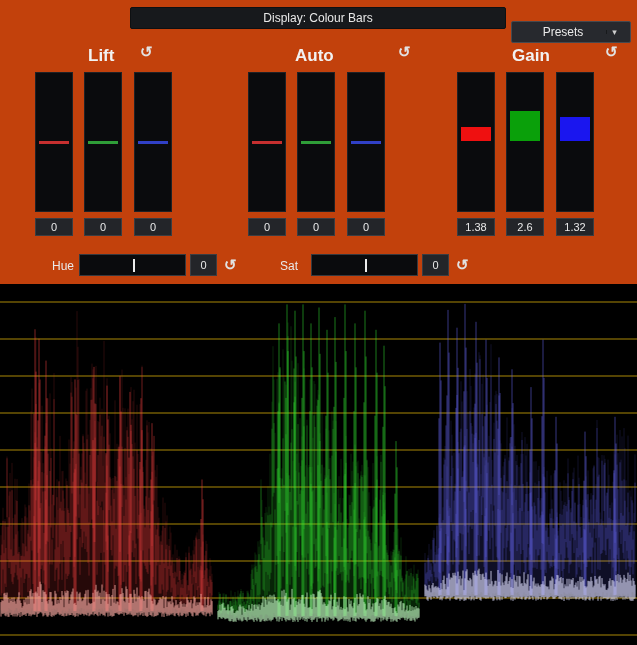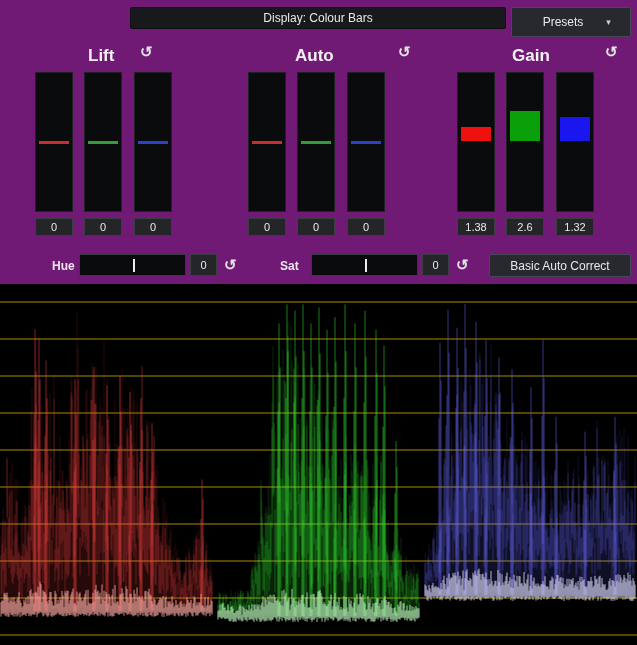--- a/index.html
+++ b/index.html
@@ -1,34 +1,34 @@
 <!DOCTYPE html>
 <html><head>
 <meta charset="utf-8">
 <style>
   *{margin:0;padding:0;box-sizing:border-box}
   html,body{width:637px;height:645px;overflow:hidden}
   body{background:#2b2d31;font-family:"Liberation Sans",sans-serif;color:#e9e9e9}
-  .panel{position:relative;width:637px;height:284px;background:#701a75}
+  .panel{position:relative;width:637px;height:284px;background:#c2410c}
   .btn{background:#27292e;border:1px solid #46494f;color:#e9e9e9;font-size:12px;
        display:flex;align-items:center;justify-content:center;border-radius:2px;cursor:pointer}
   .display-btn{position:absolute;left:130px;top:7px;width:376px;height:22px;
        background:#17191c;border:1px solid #0e1012}
-  .presets{position:absolute;left:511px;top:7px;width:120px;height:22px;padding:14px}
+  .presets{position:absolute;left:511px;top:21px;width:120px;height:22px;padding:8px}
   .presets .lbl{flex:1;display:flex;align-items:center;justify-content:center}
   .presets .arr{width:16px;height:100%;border-left:1px solid #17191b;display:flex;
        align-items:center;justify-content:center;font-size:9px;color:#cfcfcf}
   .hdr-label{position:absolute;top:46px;font-size:17px;font-weight:bold;color:#f2f2f2}
   .reset{position:absolute;font-size:15px;font-weight:bold;color:#e2e2e2;line-height:1;cursor:pointer}
   .hdr-reset{top:44px}
   .track{position:absolute;top:72px;width:38px;height:140px;background:#0a0b0d;border:1px solid #1f2125}
   .handle{position:absolute;left:3px;right:3px}
   .valbox{position:absolute;top:218px;width:38px;height:18px;background:#232529;
        border:1px solid #3a3d42;font-size:11px;display:flex;align-items:center;justify-content:center}
-  .hs-label{position:absolute;top:259px;font-size:12px;font-weight:bold}
+  .hs-label{position:absolute;top:259px;font-size:12px;font-weight:normal}
   .hs-slider{position:absolute;top:254px;width:107px;height:22px;background:#0a0b0d;border:1px solid #36393e}
   .hs-tick{position:absolute;left:50%;top:4px;width:2px;height:13px;background:#ececec}
   .hs-val{top:254px;width:27px;height:22px}
   .hs-reset{top:257px}
   .auto-btn{position:absolute;left:489px;top:254px;width:142px;height:23px}
   .scope{position:absolute;left:0;top:284px;width:637px;height:361px;background:#000}
   svg{display:block}
 </style>
 </head>
 <body>
@@ -94,21 +94,20 @@
   <div class="valbox hs-val" style="left:190px">0</div>
   <div class="reset hs-reset" style="left:224px">↺</div>
 
   <div class="hs-label" style="left:280px">Sat</div>
   <div class="hs-slider" style="left:311px">
     <div class="hs-tick"></div>
   </div>
   <div class="valbox hs-val" style="left:422px">0</div>
   <div class="reset hs-reset" style="left:456px">↺</div>
 
-  <button class="btn auto-btn">Basic Auto Correct</button>
 </div>
 
 <div class="scope">
   <svg id="scope-svg" width="637" height="361" viewBox="0 0 637 361">
       <path d="M0 18H637M0 55H637M0 92H637M0 129H637M0 166H637M0 203H637M0 240H637M0 277H637M0 314H637M0 351H637" stroke="#7d6505" stroke-width="1.5" opacity="0.9" fill="none"></path>
       <path d="M1 326.4V251.2M2 327.3V242.1M3 328.9V223.8M4 326.5V255.8M5 328.5V235.0M6 327.9V242.9M7 327.7V172.5M8 327.0V201.3M9 324.1V211.6M10 325.4V189.0M11 326.2V241.7M12 326.2V178.9M13 329.9V234.1M14 326.7V254.7M15 326.4V194.8M16 324.0V215.9M17 324.4V195.1M18 327.0V247.2M19 327.7V262.7M20 324.9V270.2M21 329.0V239.3M22 325.0V234.1M23 327.5V237.8M24 325.6V260.0M25 327.3V220.5M26 329.0V223.3M27 325.6V233.5M28 327.9V246.1M29 325.8V199.5M30 329.9V226.3M31 326.8V127.1M32 324.4V104.5M33 329.4V195.2M34 329.5V173.3M35 327.8V148.2M36 326.6V52.9M37 327.6V153.4M38 329.0V182.8M39 327.7V98.7M40 326.9V178.6M41 327.7V168.0M42 328.1V121.7M43 325.5V179.2M44 329.9V189.2M45 325.5V162.6M46 328.3V139.1M47 328.9V131.7M48 329.4V114.4M49 324.5V222.2M50 326.7V109.4M51 329.5V164.2M52 325.0V220.3M53 327.2V210.6M54 324.5V89.1M55 325.5V233.4M56 326.1V204.4M57 324.2V195.4M58 328.7V225.8M59 328.7V196.8M60 329.1V151.9M61 329.8V202.8M62 326.9V187.2M63 325.8V186.9M64 328.8V214.6M65 326.9V224.0M66 327.5V194.5M67 328.3V197.0M68 327.1V223.9M69 324.4V155.5M70 325.2V179.6M71 327.2V93.1M72 324.3V98.0M73 329.7V173.9M74 327.6V157.4M75 329.0V184.5M76 329.1V103.6M77 324.8V27.1M78 329.3V62.8M79 324.7V95.0M80 325.8V210.3M81 324.1V182.7M82 324.2V169.4M83 329.3V150.4M84 324.9V158.8M85 328.7V188.5M86 327.1V106.7M87 325.5V104.6M88 327.7V150.6M89 325.3V209.6M90 327.4V135.8M91 325.0V104.2M92 328.9V79.6M93 327.4V85.4M94 324.4V164.1M95 324.1V136.9M96 324.9V81.9M97 329.2V198.0M98 325.9V137.0M99 324.8V138.1M100 324.8V113.7M101 326.7V152.1M102 324.3V124.7M103 325.7V181.7M104 329.1V56.9M105 324.0V198.5M106 330.0V171.4M107 328.2V94.3M108 326.4V205.6M109 324.1V131.7M110 324.7V149.3M111 326.2V194.8M112 325.3V205.9M113 327.3V193.9M114 329.2V209.2M115 326.0V116.3M116 327.9V193.0M117 329.7V159.8M118 328.2V163.4M119 324.9V160.5M120 330.0V91.4M121 326.8V127.8M122 328.7V85.6M123 327.4V123.8M124 329.0V211.2M125 324.3V124.3M126 325.6V193.1M127 324.9V142.7M128 325.0V124.6M129 328.6V189.9M130 325.3V202.2M131 325.7V103.1M132 328.8V135.3M133 325.1V117.2M134 328.2V105.7M135 326.4V158.6M136 328.0V203.7M137 328.3V120.7M138 327.9V170.0M139 327.3V216.5M140 327.5V120.2M141 326.8V228.8M142 324.4V81.6M143 325.1V182.7M144 328.8V221.5M145 326.0V232.5M146 327.9V175.8M147 326.6V136.3M148 328.1V148.4M149 326.3V138.0M150 325.1V206.1M151 325.4V164.1M152 324.2V171.7M153 326.5V204.2M154 325.2V151.7M155 327.2V186.2M156 329.2V192.7M157 327.4V180.9M158 326.1V223.0M159 327.6V233.7M160 327.2V260.5M161 326.3V251.3M162 328.5V246.6M163 328.5V213.5M164 329.5V275.3M165 324.1V218.8M166 327.8V237.3M167 324.3V231.4M168 329.0V278.7M169 328.1V255.0M170 326.4V242.5M171 329.7V248.6M172 328.9V273.4M173 324.3V270.4M174 328.0V279.3M175 324.7V260.5M176 324.9V288.7M177 326.2V265.8M178 329.7V276.5M179 329.8V272.4M180 326.9V274.5M181 325.6V295.9M182 324.2V289.7M183 326.9V295.0M184 324.5V287.8M185 327.5V286.5M186 327.2V268.5M187 327.6V296.2M188 328.1V301.1M189 328.3V262.6M190 327.0V276.8M191 327.6V271.6M192 328.9V290.7M193 327.9V266.3M194 329.5V256.1M195 329.3V262.3M196 327.7V251.5M197 325.5V248.5M198 329.9V283.0M199 328.0V245.3M200 324.9V284.3M201 326.7V262.8M202 324.6V283.2M203 324.5V250.5M204 326.5V290.8M205 327.0V271.4M206 325.2V256.8M207 327.6V259.9M208 328.9V294.3M209 327.5V285.5M210 328.6V274.2M211 325.1V281.9M212 329.0V289.8" stroke="#ff4545" stroke-width="1" opacity="0.16" fill="none"></path>
       <path d="M1 311.6V271.2M2 309.2V260.5M3 285.5V236.8M4 311.0V269.2M5 299.6V237.3M6 303.0V264.0M7 233.3V174.3M8 275.6V242.8M9 284.1V233.3M10 278.2V207.5M11 290.1V265.4M12 297.8V206.2M13 300.2V272.1M14 293.3V271.4M15 288.8V230.5M16 280.7V250.4M17 291.4V217.0M18 295.6V269.7M19 310.8V268.0M20 311.3V284.2M21 293.5V271.9M22 313.9V271.7M23 284.7V259.3M24 299.1V272.3M25 294.8V232.3M26 289.8V262.4M27 290.2V267.2M28 308.2V249.7M29 293.8V221.3M30 313.3V252.6M31 256.8V196.2M32 266.5V202.5M33 300.0V200.5M34 278.1V232.1M35 286.2V158.8M36 216.3V119.9M37 238.4V163.4M38 268.8V196.8M39 292.3V176.8M40 264.7V224.1M41 285.0V219.1M42 281.4V188.1M43 299.2V207.5M44 286.4V248.9M45 300.5V207.3M46 260.2V215.7M47 256.7V191.1M48 257.8V169.6M49 304.4V241.5M50 280.4V187.0M51 243.5V173.9M52 280.5V255.5M53 253.9V210.9M54 221.3V115.1M55 297.1V265.4M56 285.7V240.7M57 283.8V213.2M58 307.6V263.2M59 295.5V197.5M60 279.7V224.2M61 260.1V217.7M62 295.9V226.5M63 256.8V206.5M64 273.2V226.8M65 308.1V239.1M66 289.7V247.9M67 295.0V201.0M68 292.0V225.8M69 290.3V228.9M70 273.1V241.8M71 248.1V108.6M72 209.5V112.7M73 293.5V197.7M74 282.8V188.7M75 272.9V185.2M76 232.4V179.8M77 255.3V131.1M78 220.5V96.0M79 233.7V169.5M80 290.9V253.2M81 245.1V195.7M82 263.3V198.6M83 259.1V152.2M84 247.6V166.9M85 265.0V224.3M86 252.5V199.9M87 267.9V155.3M88 279.1V203.3M89 291.6V238.4M90 240.0V171.0M91 204.3V115.9M92 235.6V115.6M93 244.1V94.3M94 258.1V203.1M95 258.0V153.6M96 197.8V120.1M97 290.7V216.7M98 231.1V171.1M99 278.4V221.9M100 221.7V130.5M101 268.9V223.3M102 217.5V141.7M103 303.6V226.2M104 268.3V152.7M105 280.6V240.8M106 257.6V208.7M107 266.1V181.6M108 287.7V251.6M109 226.1V160.7M110 241.9V193.3M111 266.0V221.6M112 271.5V237.5M113 251.3V203.7M114 306.0V214.9M115 284.6V192.0M116 281.7V244.7M117 282.6V196.8M118 292.0V174.9M119 291.5V165.2M120 267.9V182.5M121 300.8V199.9M122 223.0V162.6M123 298.1V200.8M124 297.7V231.9M125 281.2V164.1M126 303.1V215.5M127 287.9V146.3M128 270.3V152.8M129 281.7V251.4M130 306.7V246.8M131 249.1V146.9M132 268.3V160.1M133 256.5V172.4M134 273.2V184.8M135 264.2V212.0M136 300.1V259.6M137 244.9V166.1M138 254.5V204.5M139 292.4V230.8M140 295.1V185.3M141 297.5V266.4M142 202.4V83.1M143 266.4V188.0M144 279.3V224.8M145 281.8V243.4M146 284.9V212.3M147 288.2V141.3M148 289.9V226.0M149 264.6V213.7M150 280.8V244.4M151 301.5V227.3M152 262.0V187.8M153 292.8V220.6M154 216.5V152.0M155 300.7V241.2M156 300.6V250.8M157 281.5V245.4M158 277.9V238.8M159 309.5V252.3M160 309.6V280.8M161 309.5V257.4M162 300.4V260.8M163 305.7V242.0M164 314.0V279.4M165 284.0V244.0M166 311.6V265.3M167 307.7V260.7M168 305.9V282.2M169 285.1V261.8M170 291.8V266.2M171 308.3V281.5M172 303.7V277.4M173 315.9V289.0M174 314.7V294.2M175 316.7V287.7M176 312.5V300.4M177 292.6V274.0M178 310.8V298.1M179 296.1V275.1M180 317.0V287.0M181 320.0V303.6M182 310.8V300.3M183 319.6V304.1M184 315.7V291.3M185 319.5V289.0M186 313.6V273.2M187 322.8V310.3M188 311.2V301.2M189 306.4V268.7M190 315.0V286.4M191 318.7V284.7M192 314.1V299.7M193 300.5V279.6M194 293.1V270.4M195 317.0V287.4M196 299.1V253.6M197 306.2V255.4M198 314.4V302.2M199 303.5V255.0M200 311.1V286.2M201 316.2V281.7M202 311.3V286.4M203 294.1V257.5M204 319.9V294.8M205 316.2V286.3M206 313.4V266.8M207 302.1V284.3M208 320.8V297.8M209 322.0V302.8M210 309.2V292.1M211 313.2V295.7M212 311.5V298.0" stroke="#ff4545" stroke-width="1" opacity="0.3" fill="none"></path>
       <path d="M35 327V45.3M36 327V87.6M34 327V129.8M39 327V54.7M40 327V95.5M38 327V136.4M46 327V76.6M47 327V114.2M45 327V151.7M75 327V95.4M76 327V130.1M74 327V164.9M94 327V82.9M95 327V119.5M93 327V156.1M107 327V101.6M108 327V135.4M106 327V169.2M120 327V92.3M121 327V127.5M119 327V162.7M130 327V107.9M131 327V140.8M129 327V173.6M141 327V114.2M142 327V146.1M140 327V178.0M152 327V139.2M153 327V167.4M151 327V195.5M202 327V195.5M203 327V215.3M201 327V235.0" stroke="#ff4545" stroke-width="1" opacity="0.5" fill="none"></path>
       <path d="M1 332.6V318.1M2 329.6V316.3M3 330.1V316.9M4 329.2V309.5M5 331.5V308.8M6 332.3V310.9M7 330.5V308.6M8 332.8V313.9M9 332.8V318.7M10 328.8V314.9M11 331.1V317.0M12 330.8V313.6M13 332.4V318.0M14 329.9V313.4M15 332.5V317.3M16 329.8V319.7M17 332.6V315.3M18 331.4V313.3M19 329.2V308.3M20 333.0V316.4M21 328.0V319.0M22 332.2V323.6M23 330.7V322.1M24 331.1V315.7M25 330.2V318.4M26 332.0V313.9M27 329.3V320.3M28 329.4V311.9M29 332.0V319.9M30 330.4V306.9M31 332.3V305.3M32 330.8V312.3M33 330.1V309.1M34 330.8V319.6M35 330.7V308.7M36 328.3V307.6M37 332.9V309.3M38 330.0V302.9M39 329.4V312.0M40 328.4V297.7M41 328.2V300.2M42 329.4V318.0M43 332.4V306.3M44 331.5V307.9M45 329.0V307.8M46 330.8V310.3M47 332.5V317.2M48 332.7V319.6M49 331.3V315.8M50 328.2V308.0M51 332.2V308.1M52 332.9V317.4M53 331.1V321.6M54 332.2V321.3M55 330.7V306.8M56 330.7V309.6M57 329.8V319.8M58 328.2V315.9M59 330.4V319.3M60 331.2V313.0M61 329.9V316.0M62 332.0V307.0M63 331.7V311.4M64 332.5V323.2M65 329.4V307.3M66 332.1V308.9M67 331.7V306.4M68 329.6V307.0M69 331.4V319.7M70 331.0V316.2M71 331.0V310.4M72 329.0V307.7M73 331.6V304.5M74 331.4V319.7M75 333.0V318.8M76 332.1V321.0M77 329.1V307.6M78 332.4V317.1M79 329.7V309.7M80 330.8V308.4M81 330.6V314.3M82 329.5V317.3M83 330.0V316.3M84 331.6V313.7M85 330.0V309.8M86 330.9V306.3M87 331.5V321.4M88 328.9V305.8M89 332.2V318.7M90 331.4V319.7M91 330.1V319.7M92 330.6V319.1M93 328.0V308.8M94 331.4V317.7M95 330.0V305.7M96 329.8V300.8M97 331.1V307.8M98 332.2V306.6M99 328.3V311.9M100 331.6V308.7M101 329.7V319.9M102 329.8V300.5M103 331.4V315.4M104 331.0V306.7M105 332.3V317.1M106 328.6V307.9M107 328.6V310.1M108 332.6V319.8M109 328.5V310.1M110 332.1V312.6M111 331.4V321.9M112 332.7V311.0M113 332.2V304.9M114 331.9V318.6M115 329.0V301.0M116 329.4V319.6M117 328.6V317.3M118 330.1V317.8M119 330.9V321.2M120 330.1V310.4M121 329.0V310.0M122 330.0V304.2M123 328.3V309.1M124 331.8V316.9M125 328.4V318.3M126 329.1V302.5M127 330.9V305.0M128 329.8V314.0M129 330.5V318.8M130 328.7V309.9M131 330.6V309.8M132 330.8V313.5M133 332.3V319.0M134 331.6V305.8M135 331.2V309.8M136 331.3V317.4M137 328.9V303.5M138 332.6V313.7M139 328.6V311.7M140 331.3V313.3M141 330.5V315.3M142 329.0V312.2M143 332.0V315.1M144 328.5V316.9M145 331.6V307.1M146 331.8V306.9M147 332.9V323.8M148 332.1V307.8M149 328.2V304.6M150 331.0V310.4M151 331.3V311.5M152 332.4V317.0M153 328.6V319.7M154 332.8V314.6M155 332.0V315.6M156 332.2V321.3M157 331.4V320.4M158 331.2V318.6M159 328.1V316.1M160 329.2V313.5M161 328.4V314.5M162 332.7V315.1M163 329.6V312.0M164 333.0V324.1M165 328.6V313.7M166 329.8V312.5M167 332.1V323.1M168 330.5V317.3M169 331.7V318.3M170 330.9V317.1M171 329.6V320.2M172 330.6V312.2M173 329.1V318.5M174 331.6V323.4M175 332.2V321.5M176 329.6V316.1M177 329.1V321.2M178 331.1V320.2M179 332.4V323.8M180 328.7V318.1M181 331.5V317.2M182 332.1V319.8M183 331.3V322.7M184 329.3V319.5M185 329.8V322.8M186 332.9V320.2M187 329.6V313.4M188 331.8V316.2M189 328.2V318.5M190 328.3V318.5M191 329.5V316.0M192 331.9V324.3M193 332.5V319.4M194 328.3V312.4M195 328.7V314.1M196 331.8V321.7M197 330.9V318.3M198 331.6V321.0M199 329.3V318.3M200 328.7V318.5M201 328.1V309.9M202 329.5V321.2M203 330.7V321.6M204 331.4V323.5M205 328.1V313.0M206 332.3V323.4M207 329.8V321.1M208 328.7V313.1M209 329.6V321.9M210 332.2V320.9M211 328.4V315.3M212 330.6V317.1" stroke="#ffb0a8" stroke-width="1" opacity="0.8" fill="none"></path>
       <path d="M218 331.2V319.6M219 334.9V308.0M220 330.6V309.4M221 333.6V317.8M222 329.3V315.6M223 333.7V309.5M224 333.1V309.4M225 329.6V318.3M226 333.2V310.0M227 329.4V319.2M228 334.6V312.6M229 331.0V320.0M230 329.0V316.9M231 330.9V306.5M232 331.3V319.2M233 330.6V311.6M234 334.1V317.9M235 333.5V308.0M236 332.0V312.2M237 332.5V318.2M238 330.3V306.5M239 333.9V313.0M240 330.4V309.1M241 330.7V305.0M242 331.0V311.7M243 329.3V306.9M244 331.4V317.6M245 333.6V313.6M246 332.6V312.6M247 333.0V306.8M248 329.3V306.7M249 331.3V310.2M250 333.1V312.3M251 333.9V289.9M252 330.6V280.5M253 332.0V284.2M254 331.7V280.5M255 333.1V268.5M256 331.2V270.5M257 333.5V284.9M258 334.2V257.3M259 334.6V262.6M260 331.0V256.3M261 330.5V195.4M262 330.8V215.9M263 334.4V242.7M264 334.4V256.2M265 331.6V229.0M266 330.2V223.0M267 330.7V228.4M268 331.4V202.2M269 332.8V222.5M270 331.4V169.7M271 334.7V229.8M272 332.3V117.7M273 333.8V62.2M274 329.1V95.5M275 331.2V148.8M276 331.8V202.6M277 333.5V95.1M278 330.6V88.3M279 329.9V117.6M280 333.4V85.3M281 333.5V203.1M282 332.3V184.3M283 331.3V65.4M284 334.0V93.3M285 330.5V96.7M286 332.7V100.6M287 331.2V188.8M288 330.9V38.5M289 334.4V126.3M290 332.3V194.8M291 331.6V42.3M292 334.7V76.7M293 334.0V177.0M294 330.3V83.8M295 332.6V97.6M296 334.7V186.9M297 330.5V169.6M298 329.9V79.2M299 330.4V178.7M300 329.4V134.2M301 330.8V181.9M302 334.2V152.4M303 331.5V207.0M304 332.0V84.4M305 334.0V91.6M306 329.4V181.2M307 334.6V135.7M308 332.3V183.4M309 332.4V181.0M310 330.8V95.4M311 329.1V188.4M312 330.2V182.9M313 330.3V153.8M314 329.4V97.1M315 333.5V99.9M316 329.6V217.8M317 330.9V114.7M318 333.1V105.9M319 334.6V110.5M320 333.9V149.2M321 330.9V189.5M322 333.9V129.0M323 334.7V210.9M324 332.4V183.4M325 332.9V191.2M326 332.1V144.6M327 330.3V208.6M328 334.6V191.3M329 332.5V146.3M330 333.0V174.0M331 333.4V229.1M332 332.6V127.2M333 329.4V136.6M334 332.6V209.0M335 331.5V220.0M336 333.1V137.1M337 329.8V238.9M338 332.4V205.0M339 329.8V192.2M340 333.4V213.8M341 334.3V174.9M342 329.3V240.7M343 332.2V214.1M344 334.3V191.7M345 330.2V185.2M346 330.8V151.9M347 334.3V235.0M348 329.5V243.6M349 329.6V210.7M350 331.9V211.2M351 332.5V169.8M352 331.1V186.9M353 334.8V177.6M354 334.2V205.1M355 332.9V160.5M356 331.0V182.1M357 329.6V178.2M358 330.1V176.7M359 330.6V234.4M360 332.5V194.7M361 334.0V187.3M362 333.8V180.9M363 331.5V190.8M364 329.3V227.9M365 329.2V191.3M366 333.5V245.0M367 330.1V175.5M368 334.7V183.1M369 334.8V208.3M370 334.9V222.0M371 332.3V258.9M372 330.9V248.5M373 331.0V179.1M374 331.3V215.9M375 332.9V239.9M376 334.1V202.0M377 331.1V172.2M378 330.5V263.5M379 333.9V238.2M380 330.8V206.1M381 329.8V170.8M382 331.1V226.0M383 329.5V208.2M384 332.5V218.3M385 334.5V208.8M386 330.8V239.8M387 331.7V266.1M388 334.5V236.1M389 331.9V276.3M390 330.8V277.9M391 334.8V267.3M392 332.2V271.4M393 331.1V265.4M394 329.7V247.9M395 330.2V269.5M396 333.6V261.0M397 333.3V261.0M398 330.3V244.7M399 331.3V265.3M400 332.8V270.5M401 331.8V253.4M402 332.5V291.6M403 329.4V296.1M404 334.7V297.2M405 334.9V294.6M406 331.2V272.3M407 329.5V286.6M408 334.5V302.7M409 334.7V285.1M410 331.5V305.7M411 332.5V284.3M412 332.6V301.6M413 332.1V290.0M414 334.9V280.6M415 331.4V303.5M416 334.0V289.5M417 331.7V289.5M418 329.4V285.6M419 332.3V315.1" stroke="#35f035" stroke-width="1" opacity="0.16" fill="none"></path>

